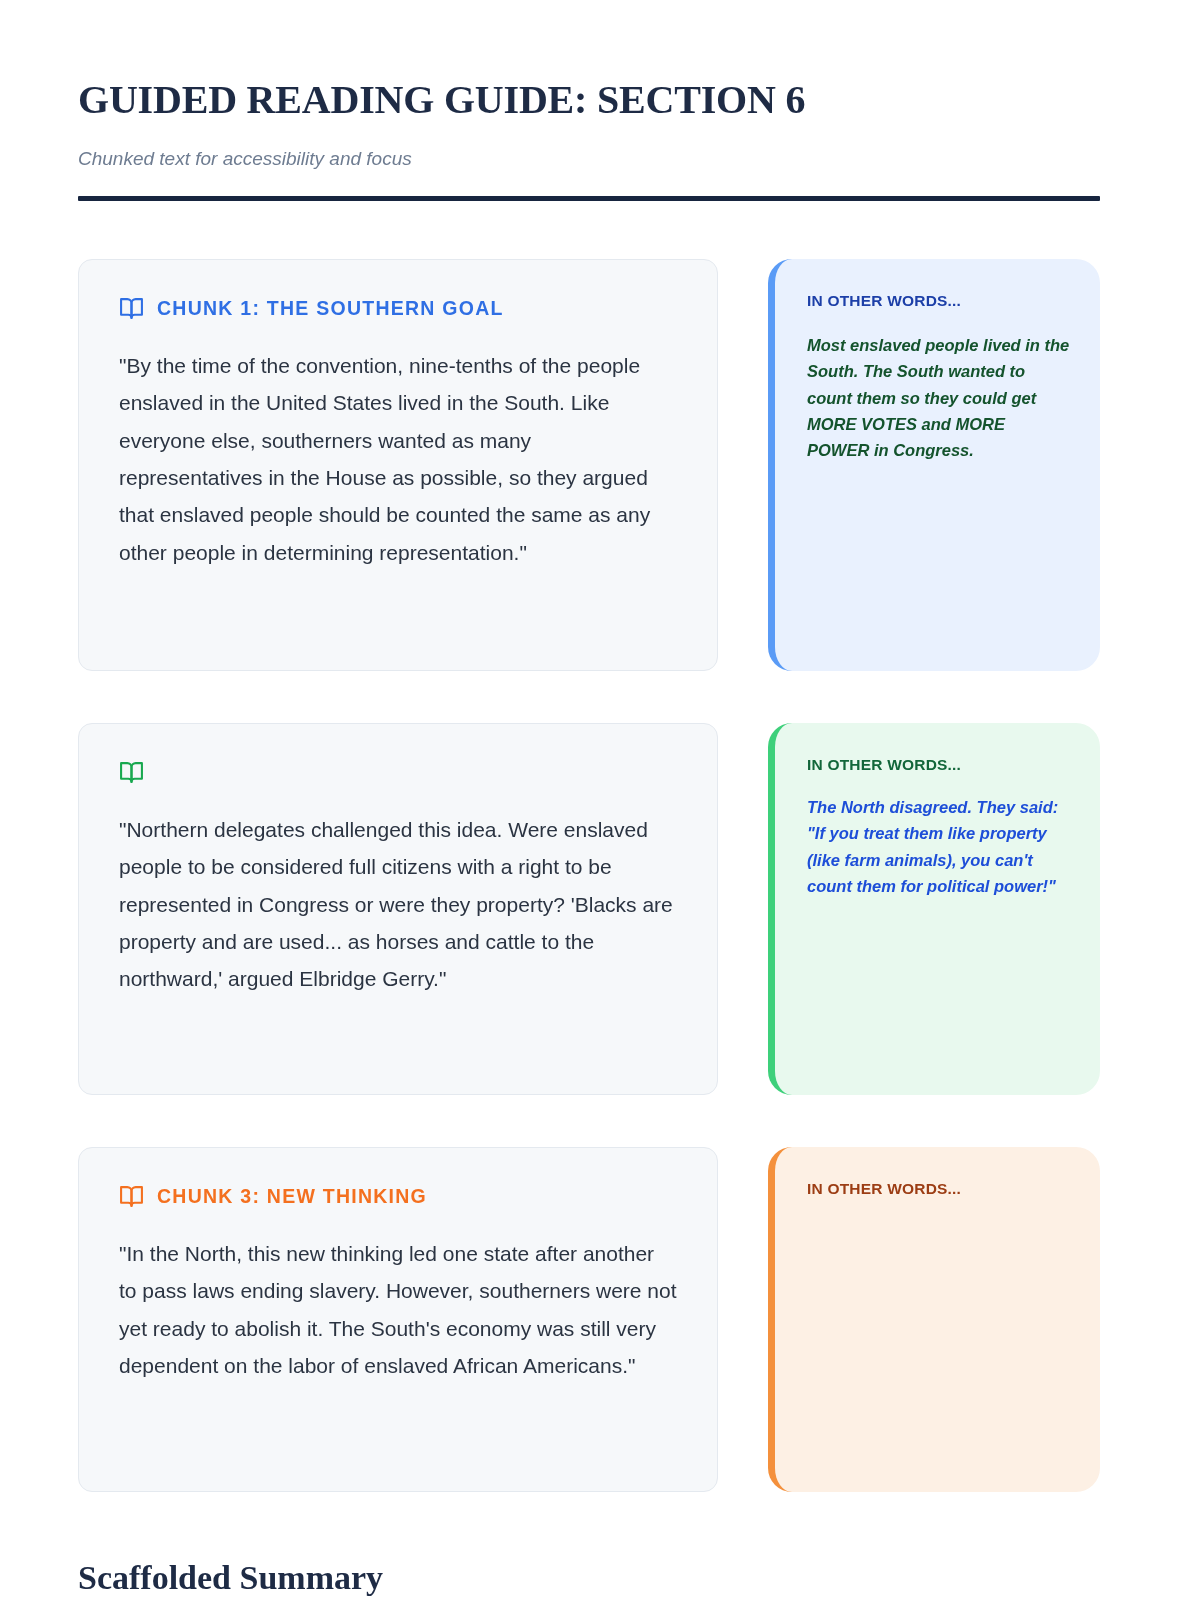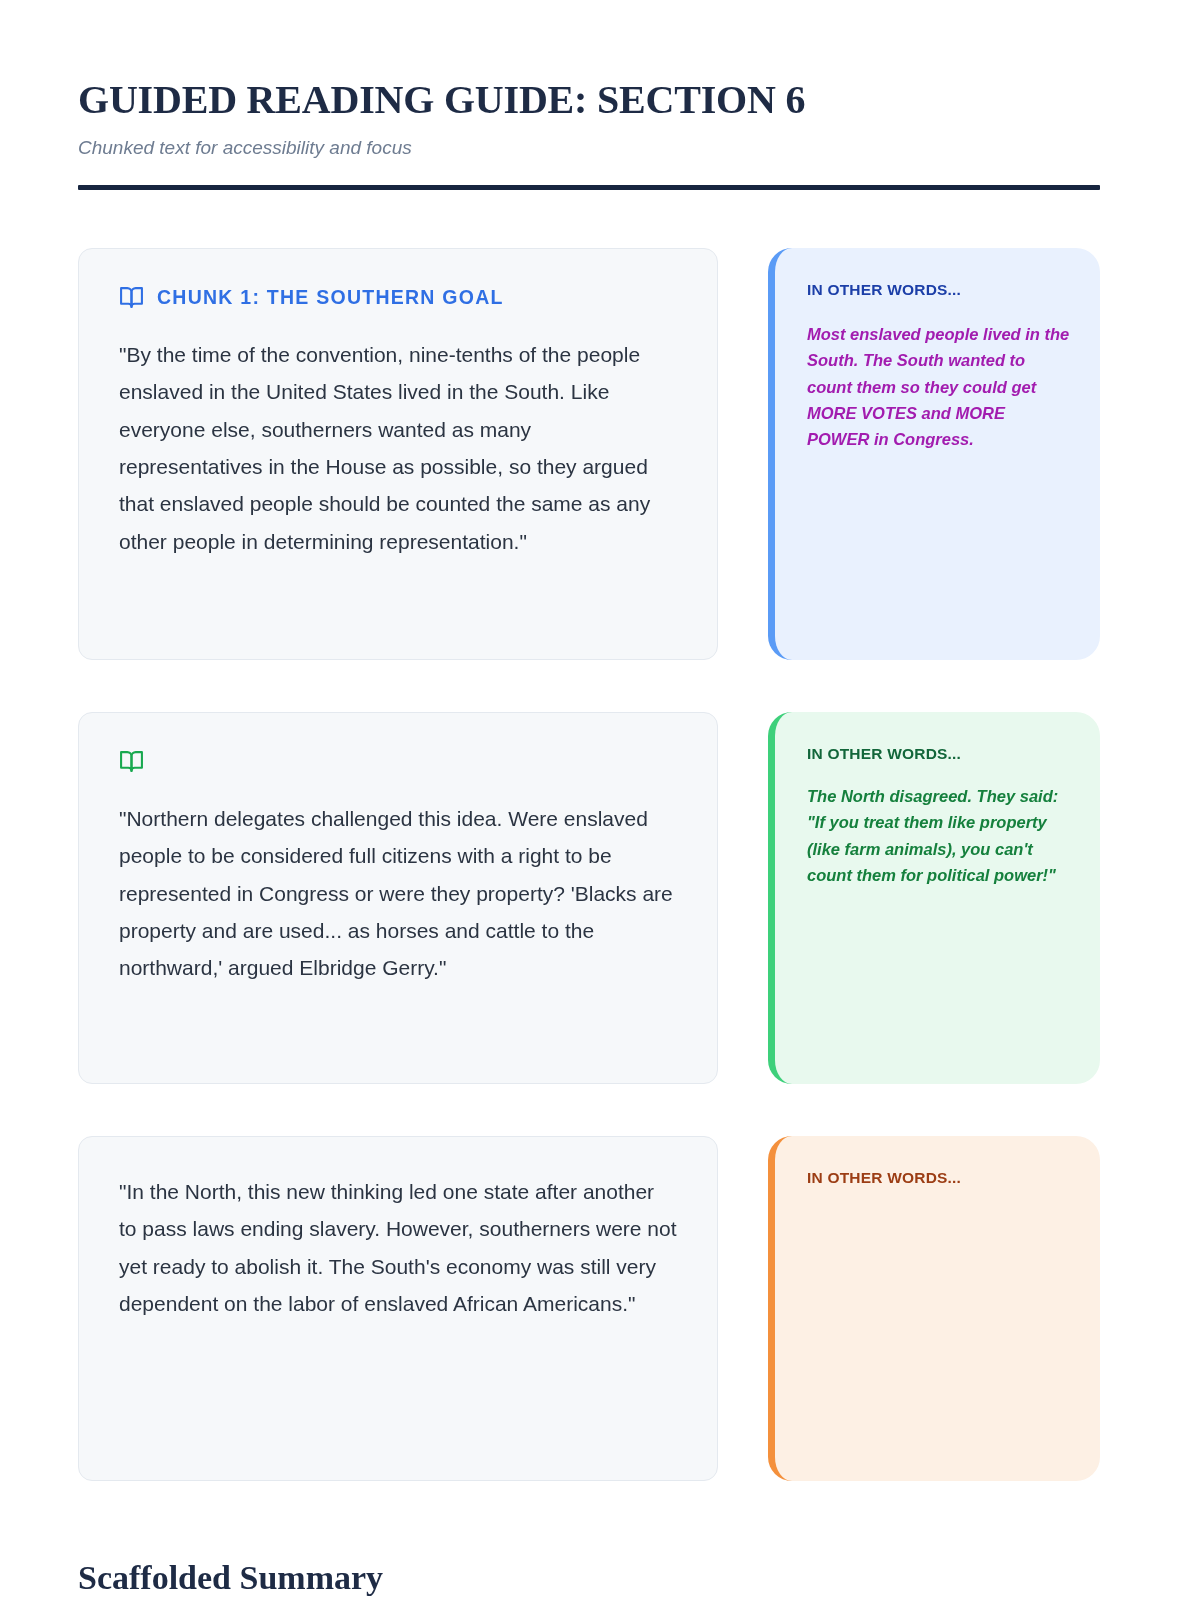--- a/index.html
+++ b/index.html
@@ -33,21 +33,21 @@
     color: #1e2b45;
     white-space: nowrap;
   }
 
   .doc-subtitle {
     font-family: "Liberation Sans", sans-serif;
     font-style: italic;
     font-size: 19px;
     line-height: 1.3;
     color: #6e7c91;
-    margin-top: 15px;
+    margin-top: 26px;
   }
 
   .title-rule {
     margin-top: 24px;
     width: 1022px;
     height: 5px;
     background: #17253f;
     border-radius: 1px;
   }
 
@@ -139,28 +139,28 @@
     font-style: italic;
     font-weight: 600;
     line-height: 1.58;
   }
 
   .a-blue {
     background: #e9f1fe;
     border-left-color: #5a9bf6;
   }
   .a-blue .aside-title { color: #1c3fa8; }
-  .a-blue .aside-body  { color: #a21caf; margin-top: 24px; }
+  .a-blue .aside-body  { color: #14532d; margin-top: 24px; }
 
   .a-green {
     background: #e8f9ee;
     border-left-color: #3ed07b;
   }
   .a-green .aside-title { color: #12663a; }
-  .a-green .aside-body  { color: #15803d; }
+  .a-green .aside-body  { color: #1d4ed8; }
 
   .a-orange {
     background: #fdf0e4;
     border-left-color: #f4903c;
   }
   .a-orange .aside-title { color: #9c3d14; }
   .a-orange .aside-body  { color: #9f4318; }
 
   
   .summary-heading {
@@ -218,20 +218,27 @@
       </div>
 
       <div class="aside-card h2 a-green">
         <div class="aside-title">IN OTHER WORDS...</div>
         <p class="aside-body">The North disagreed. They said: "If you treat them like property (like farm animals), you can't count them for political power!"</p>
       </div>
     </div>
 
     <div class="row">
       <div class="chunk-card h3 v-orange">
+        <div class="chunk-head">
+          <svg class="book-icon" viewBox="0 0 24 24" fill="none" stroke="currentColor" stroke-width="2" stroke-linecap="round" stroke-linejoin="round">
+            <path d="M2 3h6a4 4 0 0 1 4 4v14a3 3 0 0 0-3-3H2z"></path>
+            <path d="M22 3h-6a4 4 0 0 0-4 4v14a3 3 0 0 1 3-3h7z"></path>
+          </svg>
+          <span class="chunk-head-label">CHUNK 3: NEW THINKING</span>
+        </div>
         <p class="chunk-body">"In the North, this new thinking led one state after another to pass laws ending slavery. However, southerners were not yet ready to abolish it. The South's economy was still very dependent on the labor of enslaved African Americans."</p>
       </div>
 
       <div class="aside-card h3 a-orange">
         <div class="aside-title">IN OTHER WORDS...</div>
       </div>
     </div>
 
   </div>
 

